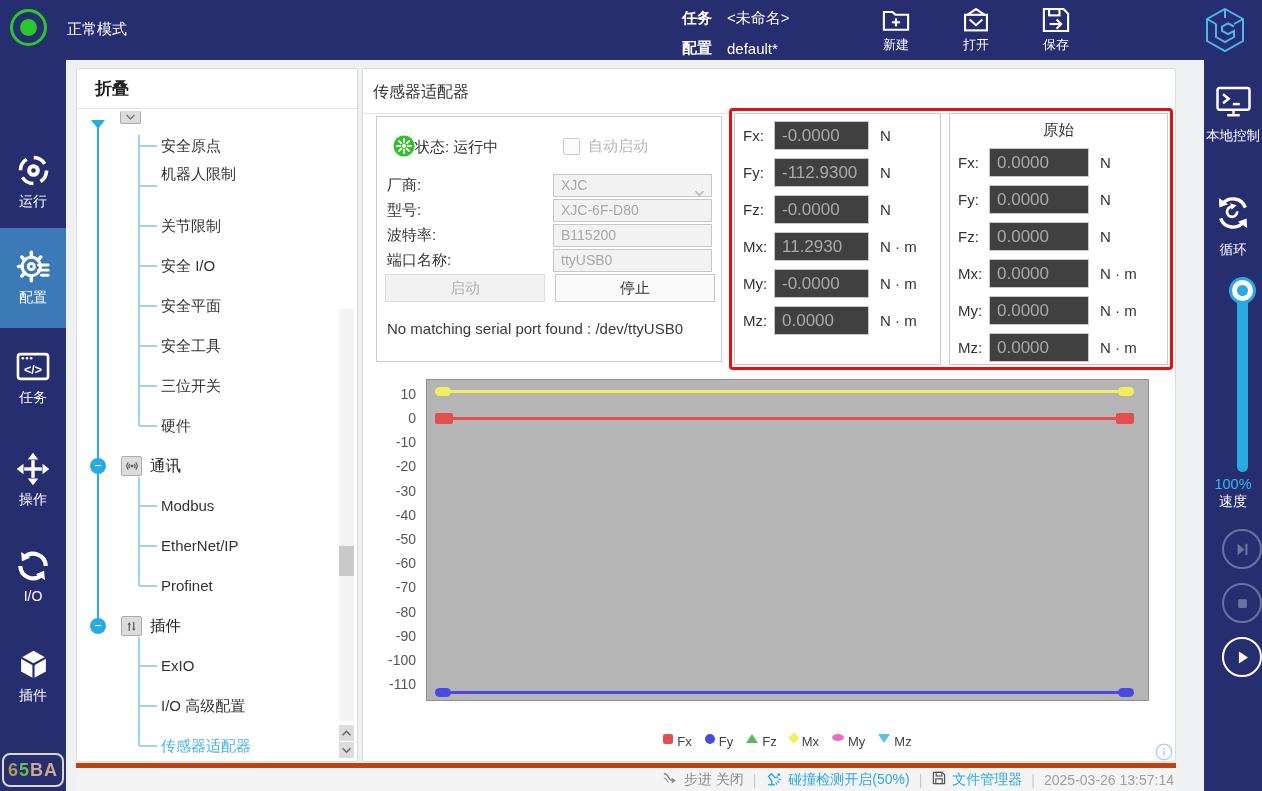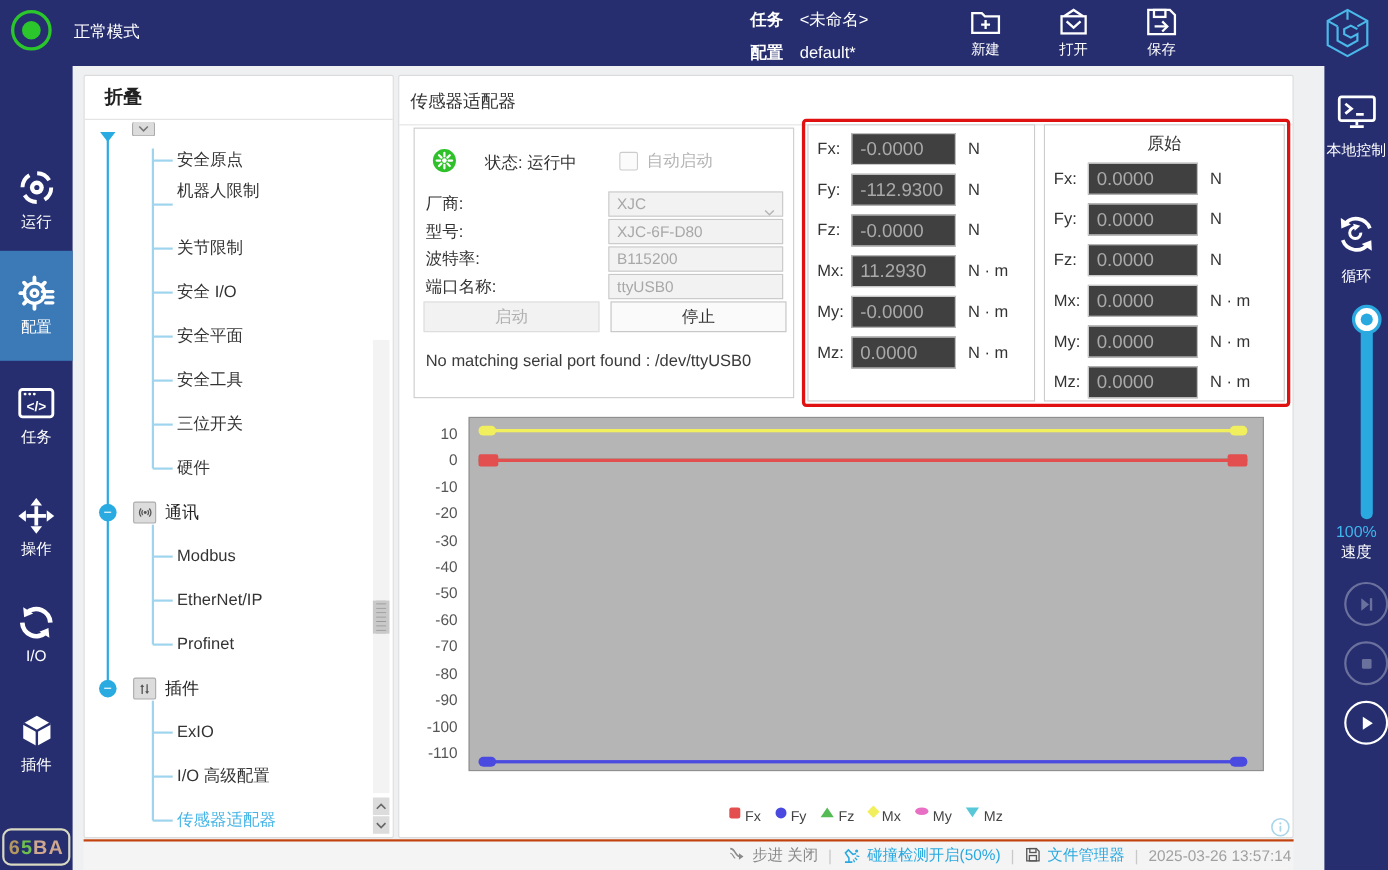--- a/index.html
+++ b/index.html
@@ -45,21 +45,21 @@
   .tree-scroll-track{position:absolute;right:3px;top:240px;bottom:40px;width:15px;background:#f3f3f3}
   .tree-thumb{position:absolute;right:3px;top:477px;width:15px;height:30px;background:#c9c9c9;background-image:linear-gradient(#c9c9c9 45%,#9a9a9a 45%,#9a9a9a 55%,#c9c9c9 55%);background-size:9px 4px;background-repeat:repeat-y;background-position:center;cursor:pointer}
   .tree-scroll-btn{position:absolute;right:3px;width:15px;height:16px;background:#dcdcdc;display:flex;align-items:center;justify-content:center;cursor:pointer}
   .tree-scroll-btn.up{bottom:20px}.tree-scroll-btn.down{bottom:3px}
 
   
   .maincard{position:absolute;left:362px;top:68px;width:814px;height:694px;background:#fff;border:1px solid #dcdcdc;border-radius:2px}
   .main-title{padding:13px 12px 10px 10px;font-size:16px;color:#333;border-bottom:1px solid #e3e3e3}
 
   .conn-panel{position:absolute;left:13px;top:47px;width:346px;height:246px;border:1px solid #ccc;background:#fff}
-  .conn-status-row{position:absolute;left:16px;top:18px;display:flex;align-items:center;gap:26px;font-size:15px;color:#333}
+  .conn-status-row{position:absolute;left:16px;top:18px;display:flex;align-items:center;gap:0;font-size:15px;color:#333}
   .conn-autostart{position:absolute;left:186px;top:20px;display:flex;align-items:center;gap:8px;font-size:15px;color:#b4b4b4;cursor:pointer}
   .checkbox{width:17px;height:17px;border:1px solid #ccc;background:#fbfbfb;border-radius:2px}
   .conn-fields{position:absolute;left:10px;top:56px;right:9px}
   .field-row{display:flex;align-items:center;height:25px}
   .field-label{flex:1;font-size:15px;color:#333}
   .field-control{width:159px;height:23px;background:#f2f2f2;border:1px solid #c8c8c8;color:#a8a8a8;font-size:14px;line-height:21px;padding-left:7px;position:relative}
   .sel-chev{position:absolute;right:6px;top:7px}
   .conn-btn{position:absolute;top:157px;height:28px;width:160px;font-size:15px;display:flex;align-items:center;justify-content:center;cursor:pointer}
   .btn-start{left:8px;background:#f2f2f2;border:1px solid #dcdcdc;color:#b0b0b0}
   .btn-stop{left:178px;background:#fafafa;border:1px solid #c4c4c4;color:#333}
@@ -106,21 +106,21 @@
   .slider-thumb{position:absolute;left:25px;top:217px;width:27px;height:27px;border-radius:50%;background:#fff;border:3px solid #2aa9e0;display:flex;align-items:center;justify-content:center;cursor:pointer}
   .slider-thumb .core{width:11px;height:11px;border-radius:50%;background:#2aa9e0}
   .rb-speed{position:absolute;left:0;top:416px;width:100%;text-align:center;line-height:17px}
   .rb-speed .pct{color:#3fb5ec;font-size:14.5px}
   .rb-speed .lbl{color:#fff;font-size:14px}
   .pb-btn{position:absolute;left:18px;width:40px;height:40px;border-radius:50%;border:2px solid #fff;display:flex;align-items:center;justify-content:center;color:#fff;cursor:pointer}
   .pb-btn.dim{opacity:.32}
   .pb-skip{top:469px}.pb-stop{top:523px}.pb-play{top:577px;border-width:2.5px}
 
   
-  .statusbar{position:absolute;left:76px;top:763px;width:1100px;height:28px;background:#f4f4f4;border-top:2px solid #c2410c;display:flex;align-items:center;justify-content:flex-end;gap:9px;font-size:14px;padding-right:2px}
+  .statusbar{position:absolute;left:76px;top:763px;width:1100px;height:28px;background:#f4f4f4;border-top:5px solid #c2410c;display:flex;align-items:center;justify-content:flex-end;gap:9px;font-size:14px;padding-right:2px}
   .sb-group{display:flex;align-items:center;gap:5px;cursor:pointer}
   .sb-gray{color:#8a8a8a}.sb-blue{color:#2aa9e0}
   .sep{color:#c9c9c9}
   .sb-time{color:#a0a0a0}
 </style>
 </head>
 <body>
 
 <div class="topbar">
   <div class="mode-ind">

